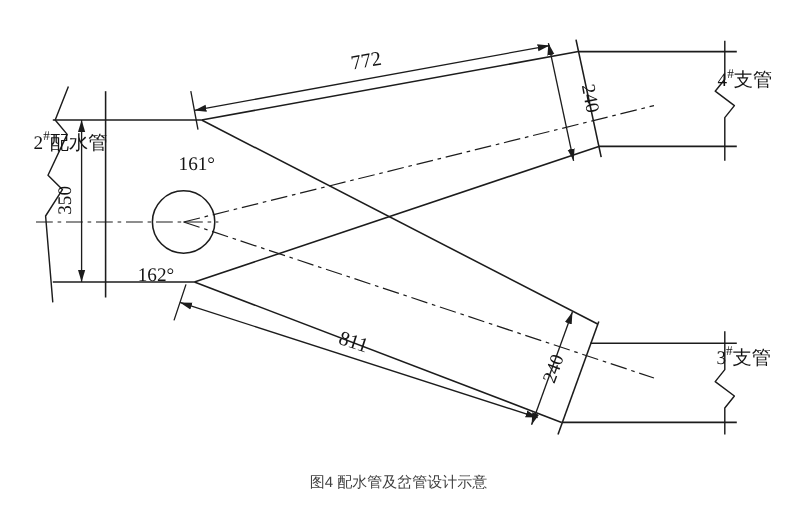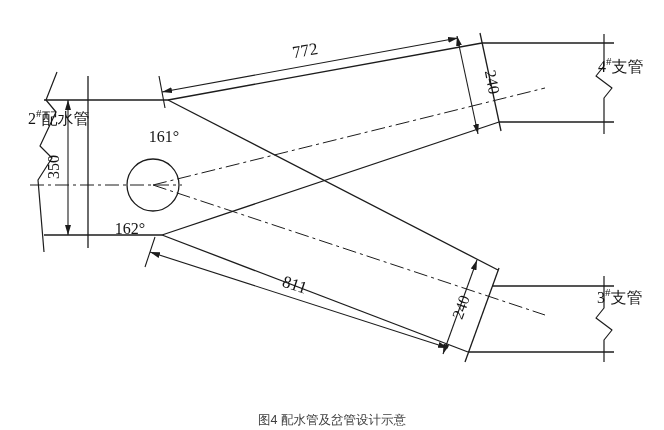--- a/index.html
+++ b/index.html
@@ -10,21 +10,21 @@
   .thin{stroke:#1c1c1c;stroke-width:1.1;fill:none;}
   .brk {stroke:#1c1c1c;stroke-width:1.2;fill:none;stroke-linejoin:round;}
   .cl  {stroke:#1c1c1c;stroke-width:1;fill:none;stroke-dasharray:14 4 3 4;}
   text {fill:#141414;font-family:"Liberation Serif","DejaVu Serif",serif;}
   .dimtxt{font-size:17px;}
   .dimtxt2{font-size:16px;}
   .lbl {font-size:16px;}
   .sup {font-size:11px;}
   .caption{position:absolute;left:0;top:394px;width:664px;text-align:center;
            font-family:"Liberation Sans","DejaVu Sans",sans-serif;
-           font-size:12.5px;font-weight:500;color:#3f3f3f;margin-top:18px;}
+           font-size:12.5px;font-weight:500;color:#3f3f3f;}
 </style>
 </head>
 <body>
 
 <div class="stage">
   <svg width="664" height="392" viewBox="0 0 664 392">
     <defs>
       <marker id="arr" markerUnits="userSpaceOnUse" markerWidth="12" markerHeight="8" refX="10" refY="4" orient="auto-start-reverse">
         <path d="M10,4 L0,1 L0,7 Z" fill="#1c1c1c"></path>
       </marker>

